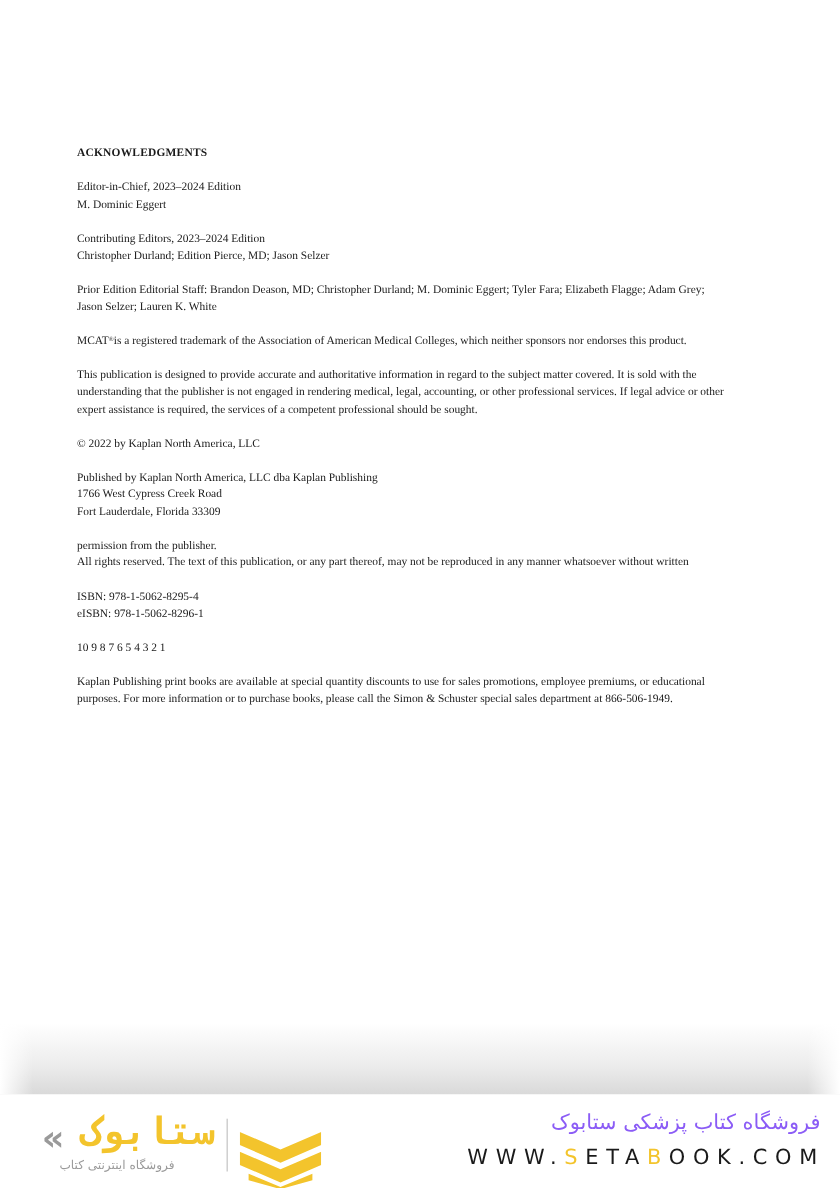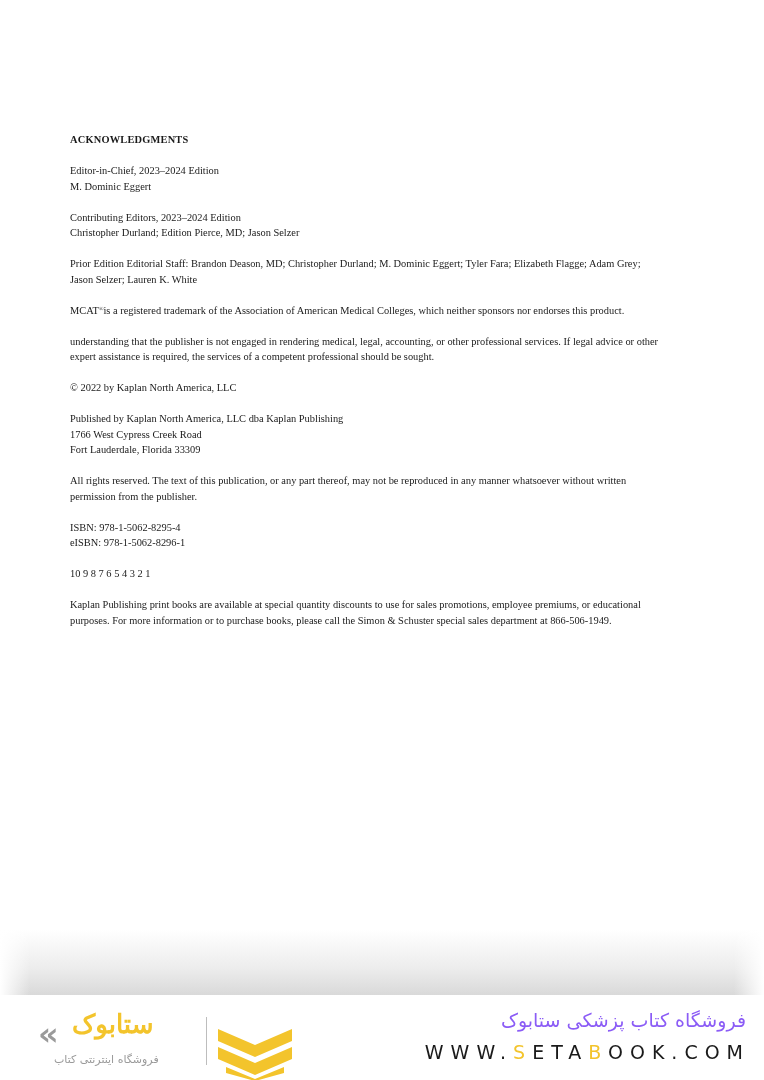--- a/index.html
+++ b/index.html
@@ -19,21 +19,21 @@
     position: absolute; left: 0; top: 930px; width: 764px; height: 65px;
     background: linear-gradient(to bottom, rgba(255,255,255,0) 0%, #ececec 60%, #d9d9d9 100%);
   }
   .shade-edge-l, .shade-edge-r { position: absolute; top: 930px; width: 30px; height: 65px; }
   .shade-edge-l { left: 0; background: linear-gradient(to right, #ffffff, rgba(255,255,255,0)); }
   .shade-edge-r { right: 0; background: linear-gradient(to left, #ffffff, rgba(255,255,255,0)); }
   .footer { position: absolute; left: 0; top: 995px; width: 764px; height: 85px; background: #ffffff; }
   .logo-wrap { position: absolute; left: 38px; top: 12px; width: 260px; height: 68px; }
   .logo-text {
     position: absolute; left: 10px; top: 2px;
-    font-family: Liberation Sans, sans-serif; font-weight: bold; font-size: 26px; color: #f3c42c; letter-spacing: -1px;
+    font-family: Liberation Mono, monospace; font-weight: bold; font-size: 34px; color: #f3c42c; letter-spacing: -1px;
   }
   .logo-chev { position: absolute; left: 0; top: 8px; font-family: "DejaVu Sans", sans-serif; font-weight: bold; font-size: 32px; color: #9a9a9a; }
   .logo-sub {
     position: absolute; left: 16px; top: 46px;
     font-family: "DejaVu Sans", sans-serif; font-size: 11px; color: #9a9a9a; direction: rtl;
   }
   .logo-divider { position: absolute; left: 168px; top: 10px; width: 1px; height: 48px; background: #bdbdbd; }
   .logo-mark { position: absolute; left: 180px; top: 18px; width: 74px; height: 56px; }
   .store-fa {
     position: absolute; right: 18px; top: 14px;
@@ -56,31 +56,32 @@
     <p>M. Dominic Eggert</p>
     <div class="gap"></div>
     <p class="bold">Contributing Editors, 2023–2024 Edition</p>
     <p>Christopher Durland; Edition Pierce, MD; Jason Selzer</p>
     <div class="gap"></div>
     <p><span class="bold">Prior Edition Editorial Staff:</span><span> Brandon Deason, MD; Christopher Durland; M. Dominic Eggert; Tyler Fara; Elizabeth Flagge; Adam Grey;</span></p>
     <p>Jason Selzer; Lauren K. White</p>
     <div class="gap"></div>
     <p><span>MCAT</span><sup>®</sup><span>is a registered trademark of the Association of American Medical Colleges, which neither sponsors nor endorses this product.</span></p>
     <div class="gap"></div>
+    <p>This publication is designed to provide accurate and authoritative information in regard to the subject matter covered. It is sold with the</p>
     <p>understanding that the publisher is not engaged in rendering medical, legal, accounting, or other professional services. If legal advice or other</p>
     <p>expert assistance is required, the services of a competent professional should be sought.</p>
     <div class="gap"></div>
     <p>© 2022 by Kaplan North America, LLC</p>
     <div class="gap"></div>
     <p>Published by Kaplan North America, LLC dba Kaplan Publishing</p>
     <p>1766 West Cypress Creek Road</p>
     <p>Fort Lauderdale, Florida 33309</p>
     <div class="gap"></div>
+    <p>permission from the publisher.</p>
     <p>All rights reserved. The text of this publication, or any part thereof, may not be reproduced in any manner whatsoever without written</p>
-    <p>permission from the publisher.</p>
     <div class="gap"></div>
     <p>ISBN: 978-1-5062-8295-4</p>
     <p>eISBN: 978-1-5062-8296-1</p>
     <div class="gap"></div>
     <p>10 9 8 7 6 5 4 3 2 1</p>
     <div class="gap"></div>
     <p>Kaplan Publishing print books are available at special quantity discounts to use for sales promotions, employee premiums, or educational</p>
     <p>purposes. For more information or to purchase books, please call the Simon &amp; Schuster special sales department at 866-506-1949.</p>
   </div>
 </div>

